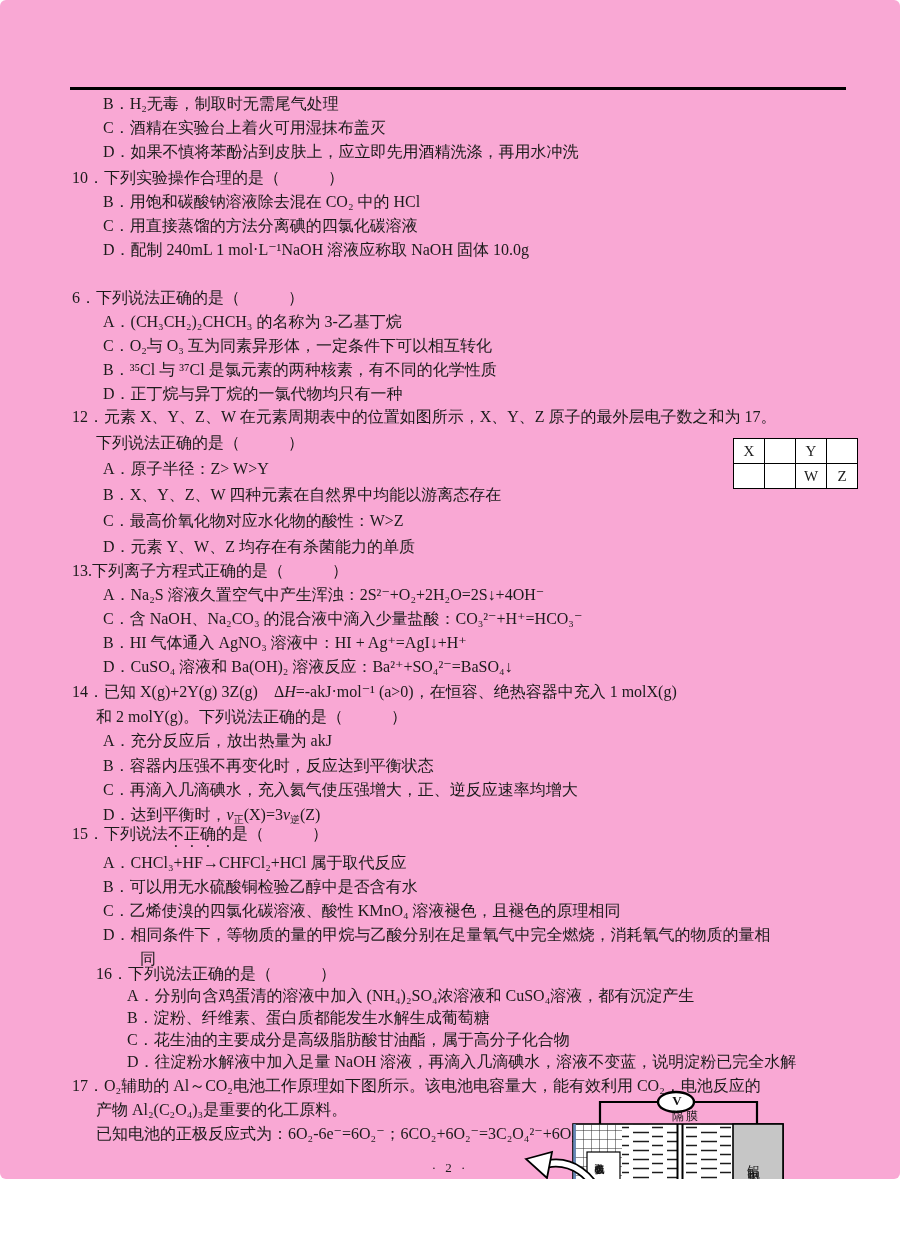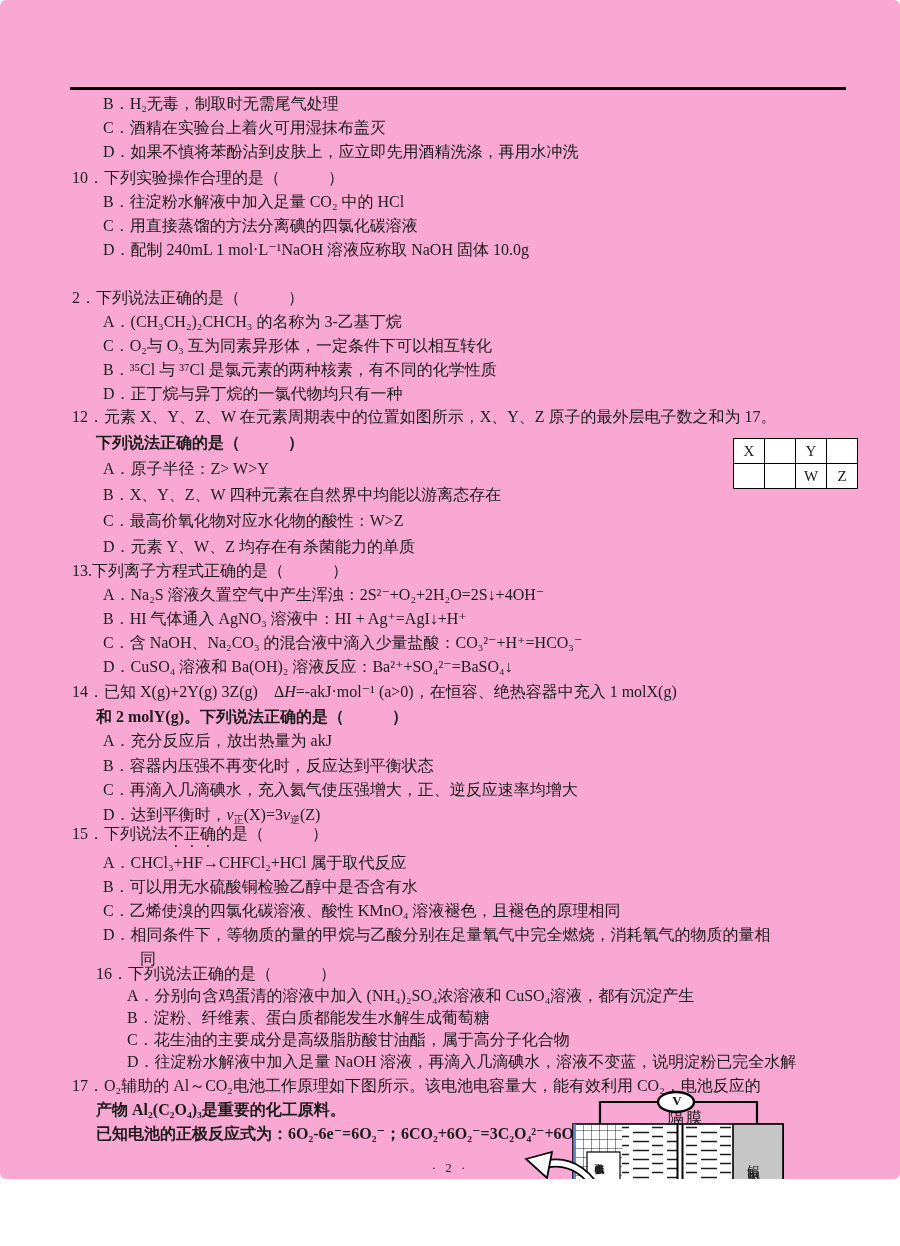--- a/index.html
+++ b/index.html
@@ -5,28 +5,28 @@
   html,body{margin:0;padding:0;}
   body{width:900px;height:1246px;background:#ffffff;font-family:"Liberation Serif","DejaVu Serif",serif;color:#1b1b1b;}
   .sheet{position:relative;width:900px;height:1179px;overflow:hidden;background:#f9a8d4;border-radius:6px;}
   .rule-top{position:absolute;left:70px;top:87px;width:776px;height:3px;background:#000;}
   .qblock{position:absolute;left:72px;width:780px;font-size:16px;}
   .ln{line-height:24px;white-space:nowrap;}
   .lh26 .ln{line-height:26px;}
   .lh245 .ln{line-height:24.5px;}
   .lh22 .ln{line-height:22px;margin-left:24px;}
   .opt{padding-left:31px;}
-  .cont{padding-left:24px;font-weight:bold;}
+  .cont{padding-left:24px;}
   .cont2{padding-left:68px;}
   sub{font-size:10px;vertical-align:-3px;line-height:0;}
   .emdot{-webkit-text-emphasis:filled dot;-webkit-text-emphasis-position:under left;text-emphasis:filled dot;text-emphasis-position:under left;}
   .ptable{position:absolute;left:733px;top:438px;border-collapse:collapse;background:#fff;}
   .ptable td{width:30px;height:24px;border:1.7px solid #000;font-size:15px;text-align:center;padding:0;}
   .figwrap{position:absolute;left:495px;top:1085px;width:385px;height:161px;}
-  .figlabel{position:absolute;font-size:16px;color:#111;}
+  .figlabel{position:absolute;font-size:12px;color:#111;}
   .vlabel{left:670px;top:1093px;width:14px;text-align:center;font-weight:bold;font-size:13px;}
   .memlabel{left:663px;top:1108px;width:46px;text-align:center;letter-spacing:2px;}
   .vert{writing-mode:vertical-rl;text-orientation:upright;line-height:1;}
   .porouslabel{left:594px;top:1156px;font-size:10px;height:48px;letter-spacing:0;}
   .allabel{left:747px;top:1155px;font-size:12.5px;letter-spacing:3px;}
   .gaslabel{font-weight:600;font-size:12.5px;letter-spacing:1px;}
   .gas1{left:506px;top:1228px;margin-left:8px;}
   .gas2{left:506px;top:1202px;margin-top:44px;}
   .pagenum{position:absolute;left:420px;top:1160px;width:60px;text-align:center;font-size:13px;letter-spacing:3px;}
 </style>
@@ -38,27 +38,27 @@
   <div class="rule-top"></div>
 
   <div class="qblock" style="top:92px">
     <div class="ln opt">B．H₂无毒，制取时无需尾气处理</div>
     <div class="ln opt">C．酒精在实验台上着火可用湿抹布盖灭</div>
     <div class="ln opt">D．如果不慎将苯酚沾到皮肤上，应立即先用酒精洗涤，再用水冲洗</div>
   </div>
 
   <div class="qblock" style="top:166px">
     <div class="ln">10．下列实验操作合理的是（　　　）</div>
-    <div class="ln opt">B．往淀粉水解液中加入足量 CO₂ 中的 HCl</div>
+    <div class="ln opt">B．用饱和碳酸钠溶液除去混在 CO₂ 中的 HCl</div>
     <div class="ln opt">C．用直接蒸馏的方法分离碘的四氯化碳溶液</div>
     <div class="ln opt">D．配制 240mL 1 mol·L⁻¹NaOH 溶液应称取 NaOH 固体 10.0g</div>
   </div>
 
   <div class="qblock" style="top:286px">
-    <div class="ln">2．下列说法正确的是（　　　）</div>
+    <div class="ln">6．下列说法正确的是（　　　）</div>
     <div class="ln opt">A．(CH₃CH₂)₂CHCH₃ 的名称为 3-乙基丁烷</div>
     <div class="ln opt">C．O₂与 O₃ 互为同素异形体，一定条件下可以相互转化</div>
     <div class="ln opt">B．³⁵Cl 与 ³⁷Cl 是氯元素的两种核素，有不同的化学性质</div>
     <div class="ln opt">D．正丁烷与异丁烷的一氯代物均只有一种</div>
   </div>
 
   <div class="qblock lh26" style="top:404px">
     <div class="ln">12．元素 X、Y、Z、W 在元素周期表中的位置如图所示，X、Y、Z 原子的最外层电子数之和为 17。</div>
     <div class="ln cont">下列说法正确的是（　　　）</div>
     <div class="ln opt">A．原子半径：Z&gt; W&gt;Y</div>
@@ -80,22 +80,22 @@
       <td></td>
       <td>W</td>
       <td>Z</td>
     </tr>
   </tbody>
     </table>
 
   <div class="qblock" style="top:559px">
     <div class="ln">13.下列离子方程式正确的是（　　　）</div>
     <div class="ln opt">A．Na₂S 溶液久置空气中产生浑浊：2S²⁻+O₂+2H₂O=2S↓+4OH⁻</div>
+    <div class="ln opt">C．含 NaOH、Na₂CO₃ 的混合液中滴入少量盐酸：CO₃²⁻+H⁺=HCO₃⁻</div>
     <div class="ln opt">B．HI 气体通入 AgNO₃ 溶液中：HI + Ag⁺=AgI↓+H⁺</div>
-    <div class="ln opt">C．含 NaOH、Na₂CO₃ 的混合液中滴入少量盐酸：CO₃²⁻+H⁺=HCO₃⁻</div>
     <div class="ln opt">D．CuSO₄ 溶液和 Ba(OH)₂ 溶液反应：Ba²⁺+SO₄²⁻=BaSO₄↓</div>
   </div>
 
   <div class="qblock lh245" style="top:680px">
     <div class="ln">14．已知 X(g)+2Y(g) 3Z(g)　Δ<i>H</i>=-akJ·mol⁻¹ (a&gt;0)，在恒容、绝热容器中充入 1 molX(g)</div>
     <div class="ln cont">和 2 molY(g)。下列说法正确的是（　　　）</div>
     <div class="ln opt">A．充分反应后，放出热量为 akJ</div>
     <div class="ln opt">B．容器内压强不再变化时，反应达到平衡状态</div>
     <div class="ln opt">C．再滴入几滴碘水，充入氦气使压强增大，正、逆反应速率均增大</div>
     <div class="ln opt">D．达到平衡时，<i>v</i><sub>正</sub>(X)=3<i>v</i><sub>逆</sub>(Z)</div>

